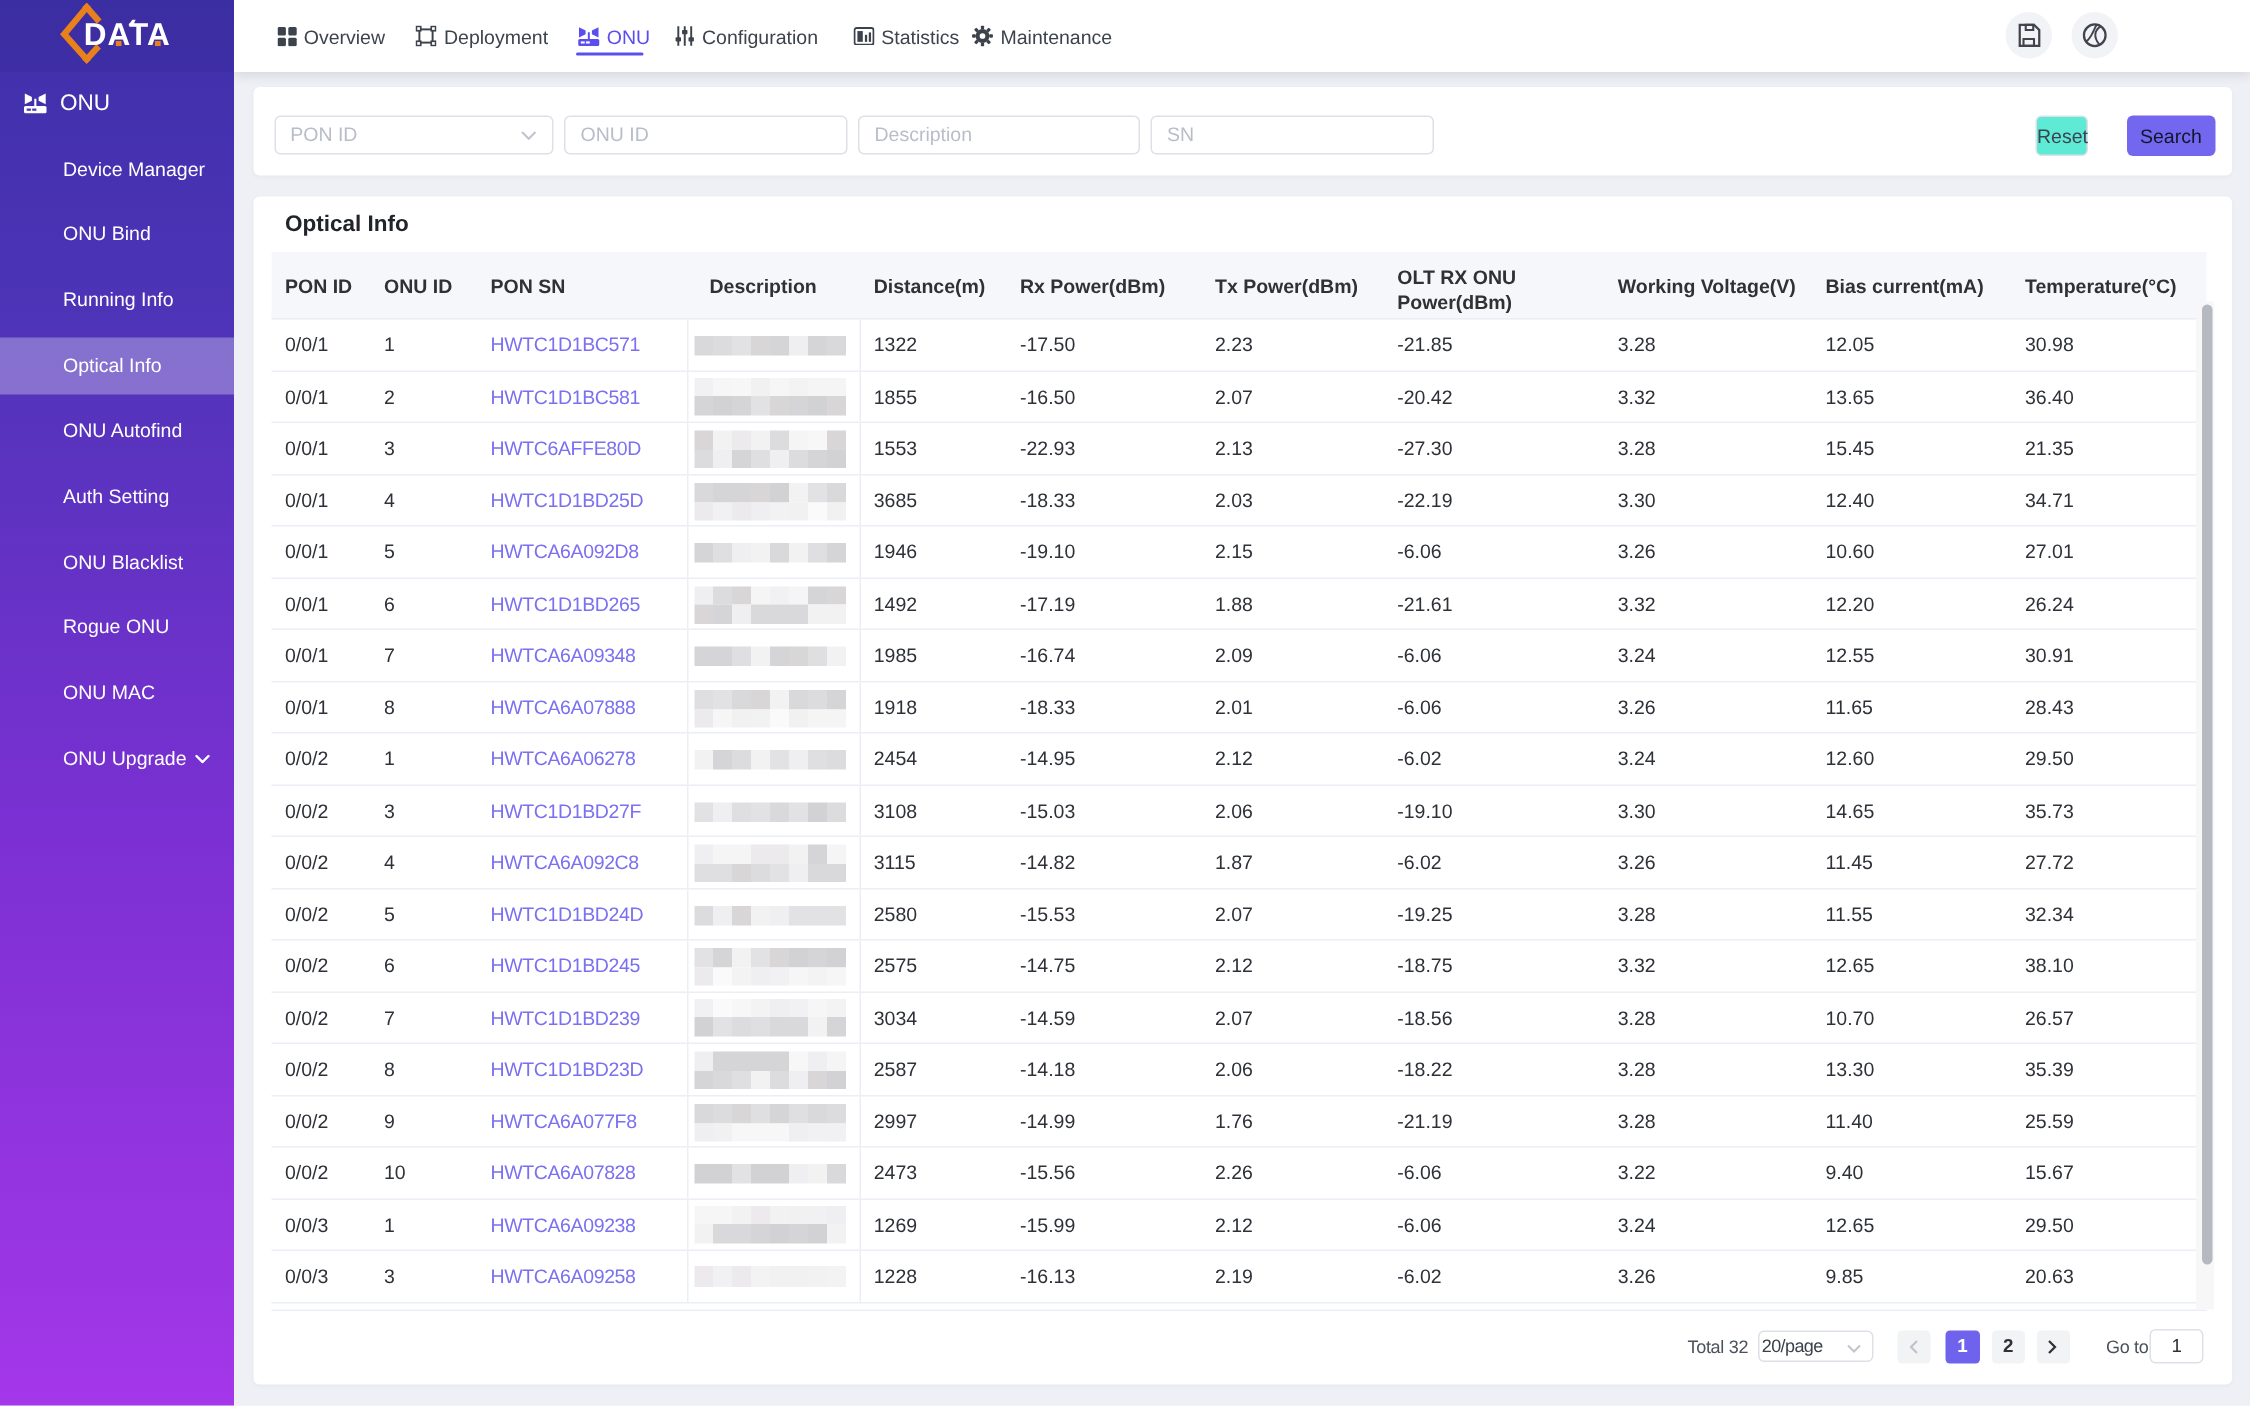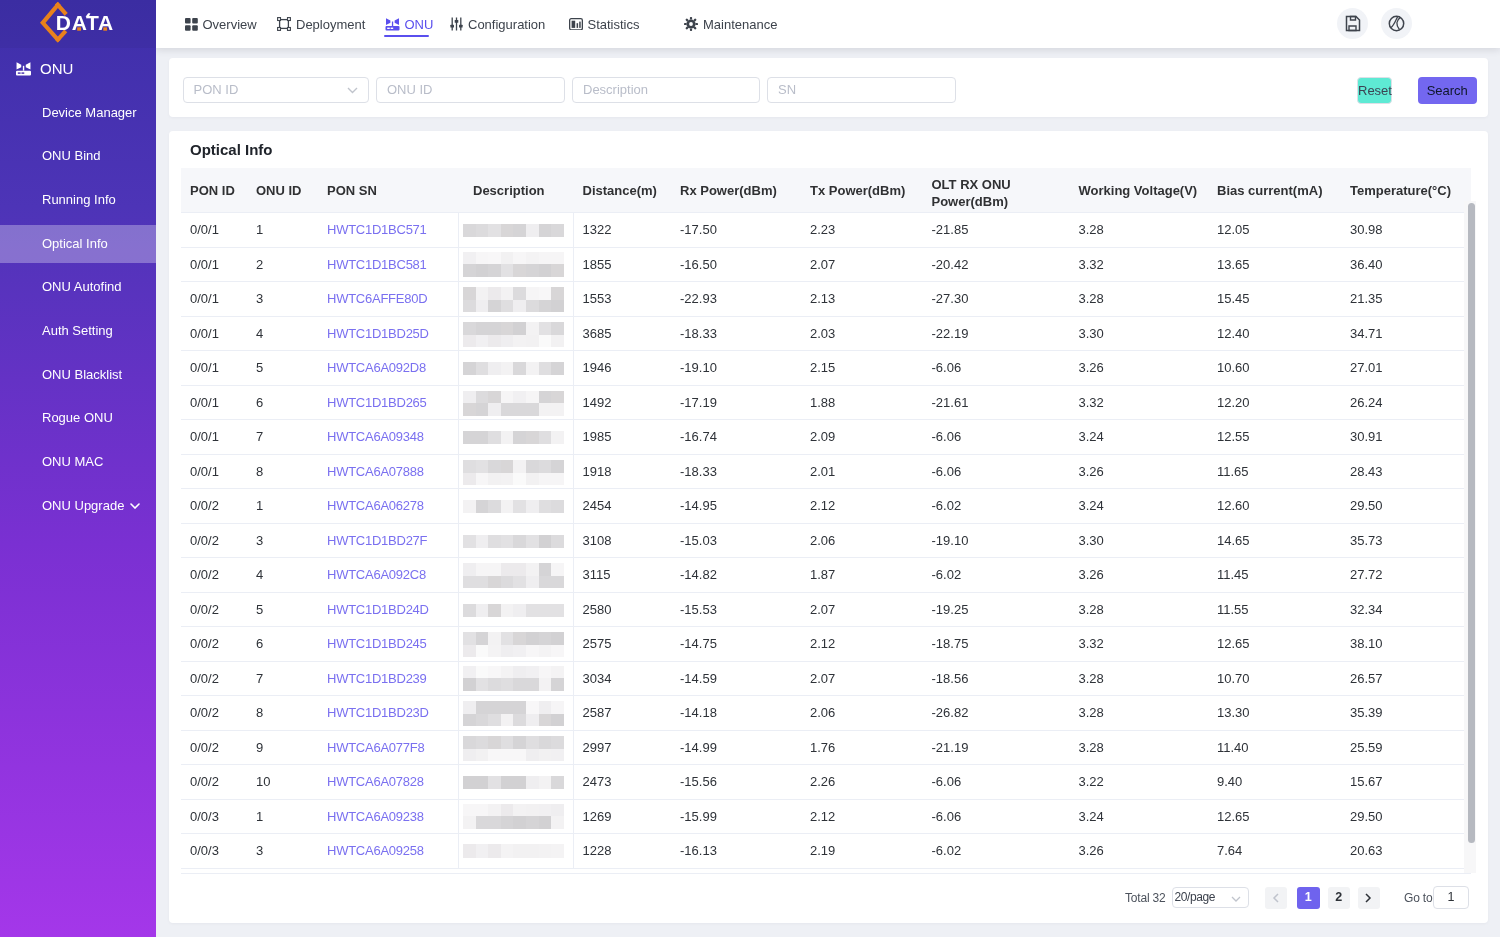--- a/index.html
+++ b/index.html
@@ -89,21 +89,21 @@
       </svg>
   Configuration</div>
  <div class="nav" style="left:412.5px">
   <svg width="14" height="12.5" viewBox="0 0 14 12.5">
         <rect x="0.65" y="0.65" width="12.7" height="11.2" rx="1.5" fill="none" stroke="#3d434c" stroke-width="1.3"></rect>
         <rect x="2.6" y="2.7" width="3.6" height="7.2" fill="#3d434c"></rect>
         <rect x="7.6" y="5.2" width="1.5" height="4.7" fill="#3d434c"></rect>
         <rect x="10.2" y="3.6" width="1.5" height="6.3" fill="#3d434c"></rect>
       </svg>
   Statistics</div>
- <div class="nav" style="left:528px">
+ <div class="nav" style="left:492px">
   <svg width="14" height="14" viewBox="0 0 14 14">
         <g fill="#3d434c">
           <circle cx="7" cy="7" r="4.6"></circle>
           <g>
             <rect x="5.9" y="0" width="2.2" height="2.6" rx="0.7"></rect>
             <rect x="5.9" y="11.4" width="2.2" height="2.6" rx="0.7"></rect>
             <rect x="0" y="5.9" width="2.6" height="2.2" rx="0.7"></rect>
             <rect x="11.4" y="5.9" width="2.6" height="2.2" rx="0.7"></rect>
             <rect x="5.9" y="0" width="2.2" height="2.6" rx="0.7" transform="rotate(45 7 7)"></rect>
             <rect x="5.9" y="11.4" width="2.2" height="2.6" rx="0.7" transform="rotate(45 7 7)"></rect>
@@ -450,21 +450,21 @@
         <div class="td c3">
           <span class="lnk">HWTC1D1BD23D</span>
         </div>
 <div class="td c4">
           <div class="mz" style="top:5px;height:12.5px;background:linear-gradient(90deg,#efeef0 0.0% 12.5%,#d5d4d6 12.5% 25.0%,#d5d4d6 25.0% 37.5%,#d5d4d6 37.5% 50.0%,#d5d4d6 50.0% 62.5%,#f8f7f8 62.5% 75.0%,#efeef0 75.0% 87.5%,#f6f5f6 87.5% 100.0%)"></div>
           <div class="mz" style="top:17.5px;height:12.5px;background:linear-gradient(90deg,#d5d4d6 0.0% 12.5%,#d9d8da 12.5% 25.0%,#dfdee0 25.0% 37.5%,#f3f2f3 37.5% 50.0%,#dcdbdd 50.0% 62.5%,#efeef0 62.5% 75.0%,#d8d6d7 75.0% 87.5%,#d2d1d3 87.5% 100.0%)"></div>
         </div>
 <div class="td c5">2587</div>
         <div class="td c6">-14.18</div>
         <div class="td c7">2.06</div>
-<div class="td c8">-26.82</div>
+<div class="td c8">-18.22</div>
         <div class="td c9">3.28</div>
         <div class="td c10">13.30</div>
         <div class="td c11">35.39</div>
 </div>
 <div class="tr">
 <div class="td c1">0/0/2</div>
         <div class="td c2">9</div>
         <div class="td c3">
           <span class="lnk">HWTCA6A077F8</span>
         </div>
@@ -522,21 +522,21 @@
           <span class="lnk">HWTCA6A09258</span>
         </div>
 <div class="td c4">
           <div class="mz" style="top:10.0px;height:14px;background:linear-gradient(90deg,#eceaec 0.0% 12.5%,#f1f0f2 12.5% 25.0%,#eceaec 25.0% 37.5%,#f4f3f4 37.5% 50.0%,#f2f1f2 50.0% 62.5%,#f2f1f2 62.5% 75.0%,#f3f2f3 75.0% 87.5%,#f4f3f4 87.5% 100.0%)"></div>
         </div>
 <div class="td c5">1228</div>
         <div class="td c6">-16.13</div>
         <div class="td c7">2.19</div>
 <div class="td c8">-6.02</div>
         <div class="td c9">3.26</div>
-        <div class="td c10">7.64</div>
+        <div class="td c10">9.85</div>
         <div class="td c11">20.63</div>
 </div>
  </div>
  <div style="position:absolute;left:12px;top:741.5px;width:1290px;height:1px;background:#ebeef5"></div>
  <div id="sbtrack"></div>
  <div id="sbthumb"></div>
 
  <div class="pg" style="left:956px;top:760px">Total 32</div>
  <div class="pg" style="left:1002.5px;top:756px;width:77px;height:21px;border:1px solid #dde0e7;border-radius:4px;line-height:19px;padding-left:2px;color:#3b414c;letter-spacing:-0.4px">20/page
   <svg width="10" height="6" viewBox="0 0 10 6" style="position:absolute;right:7px;top:8px">

